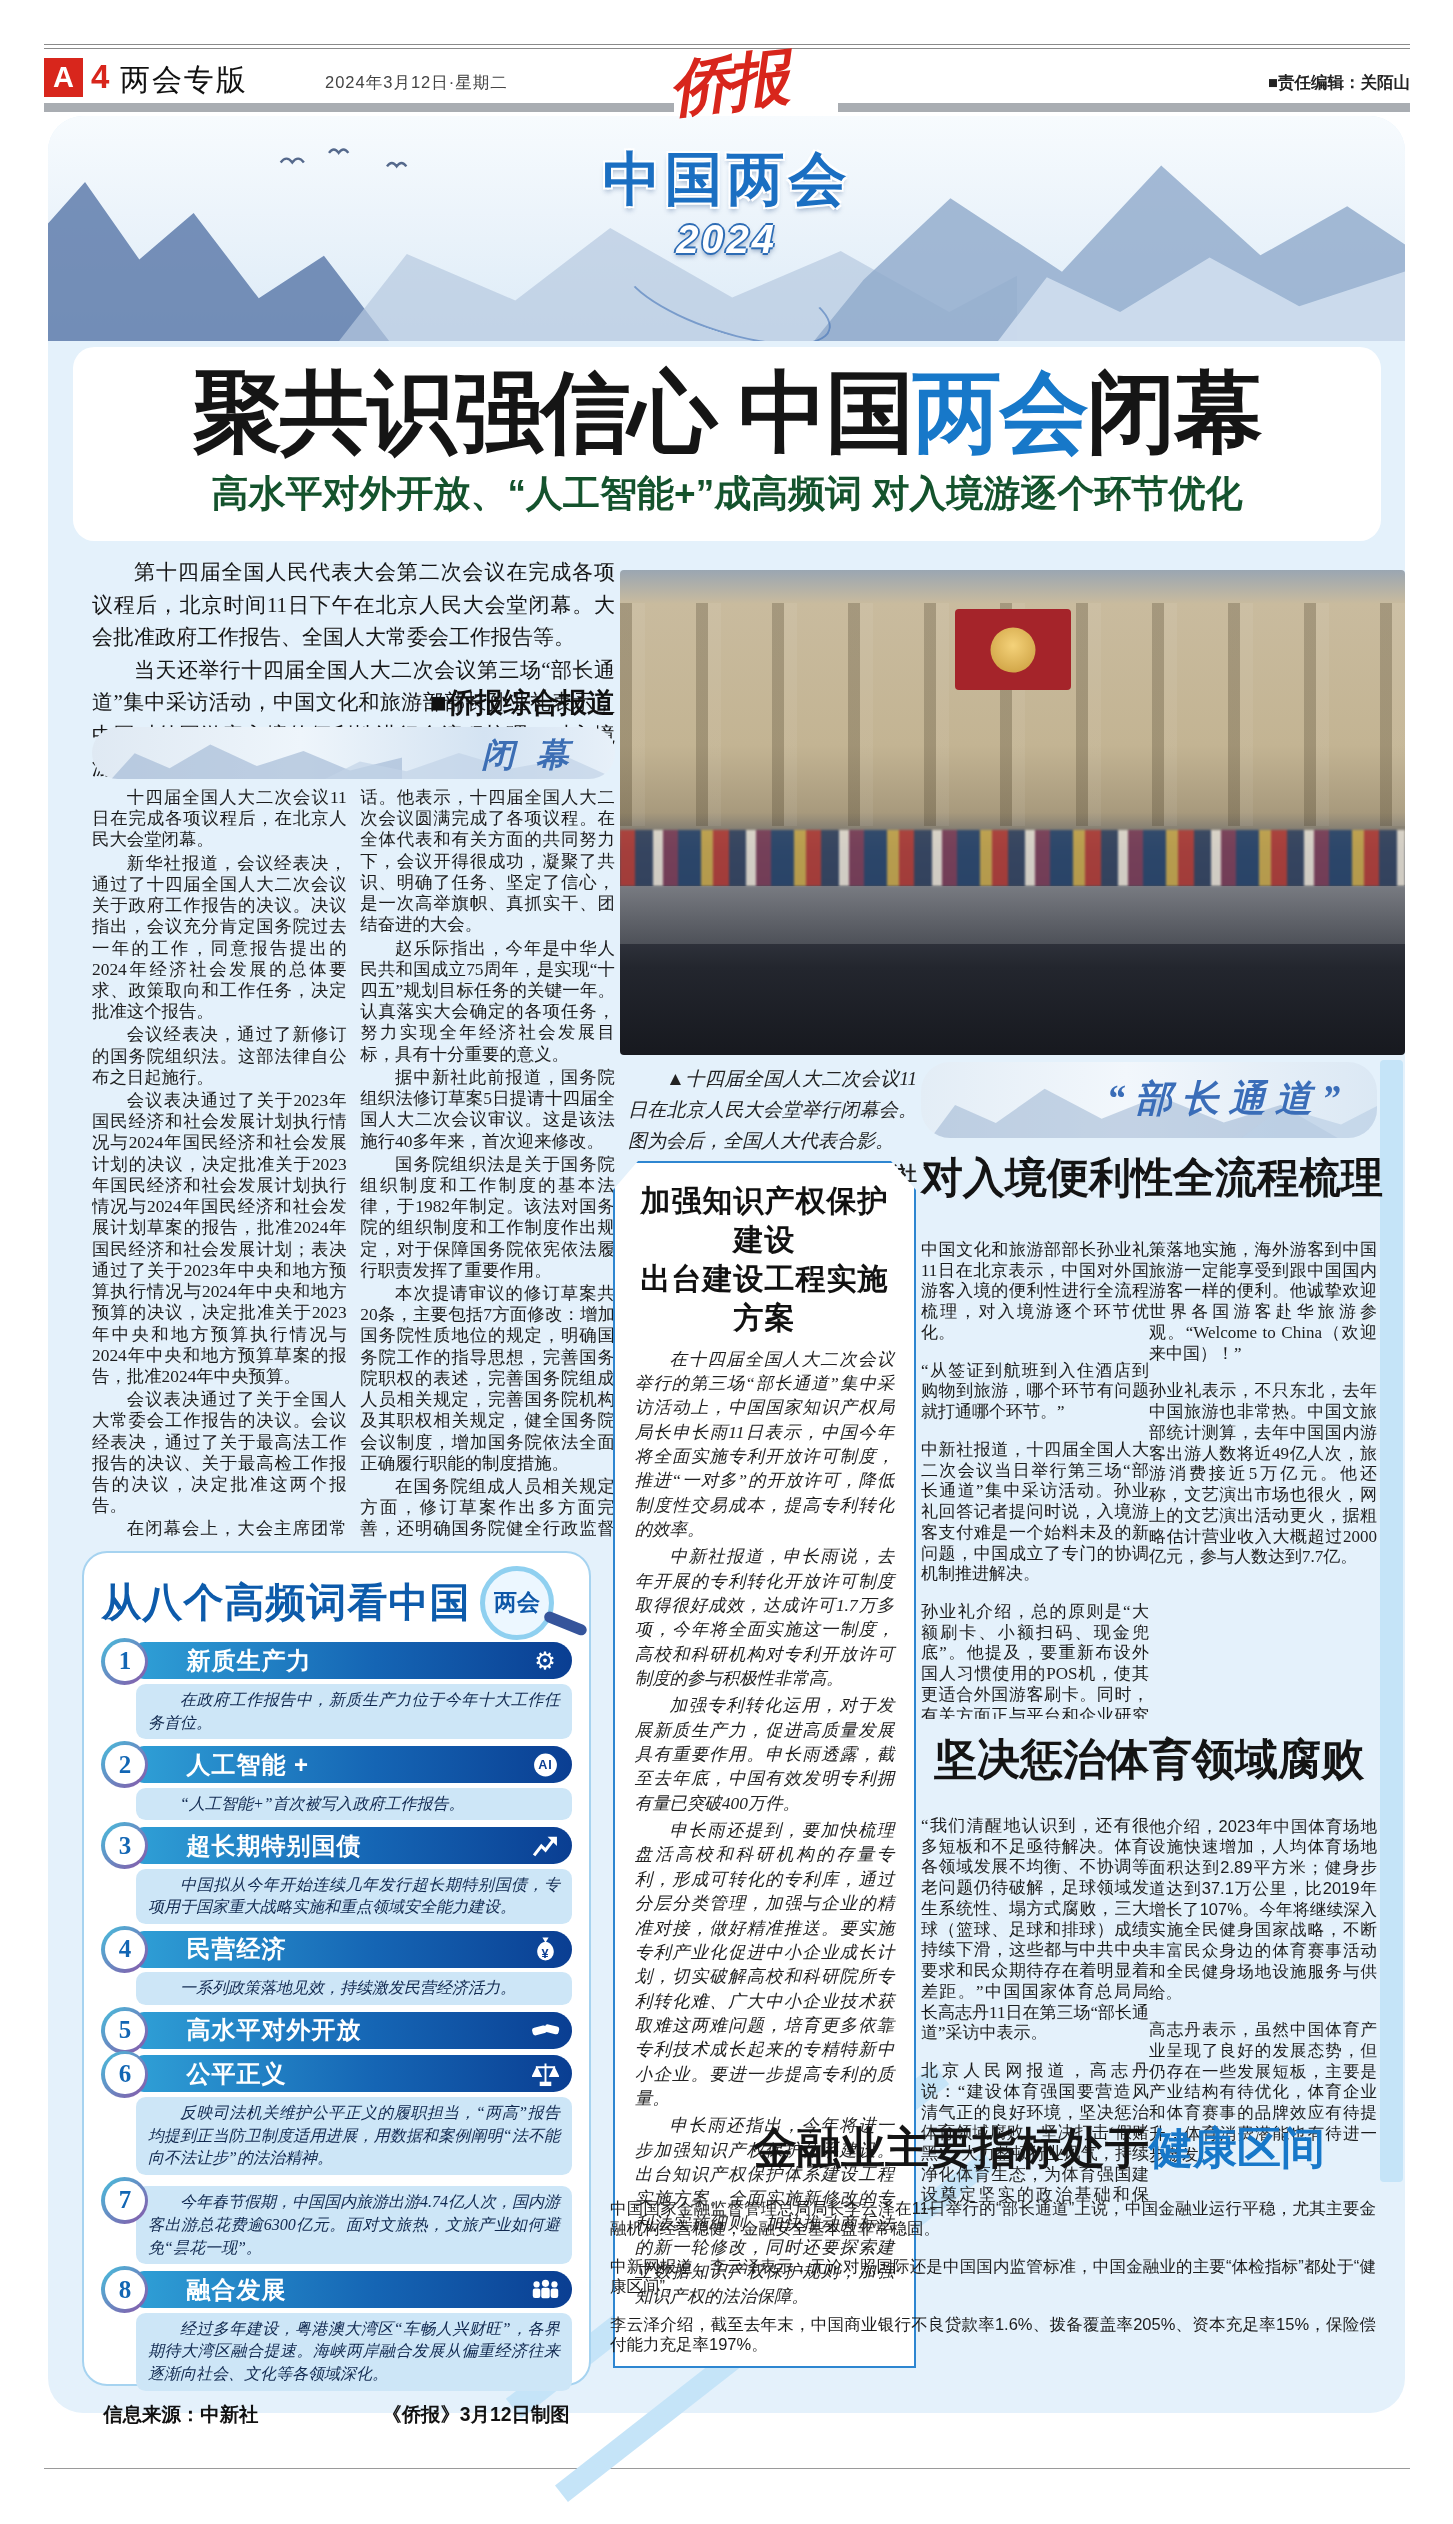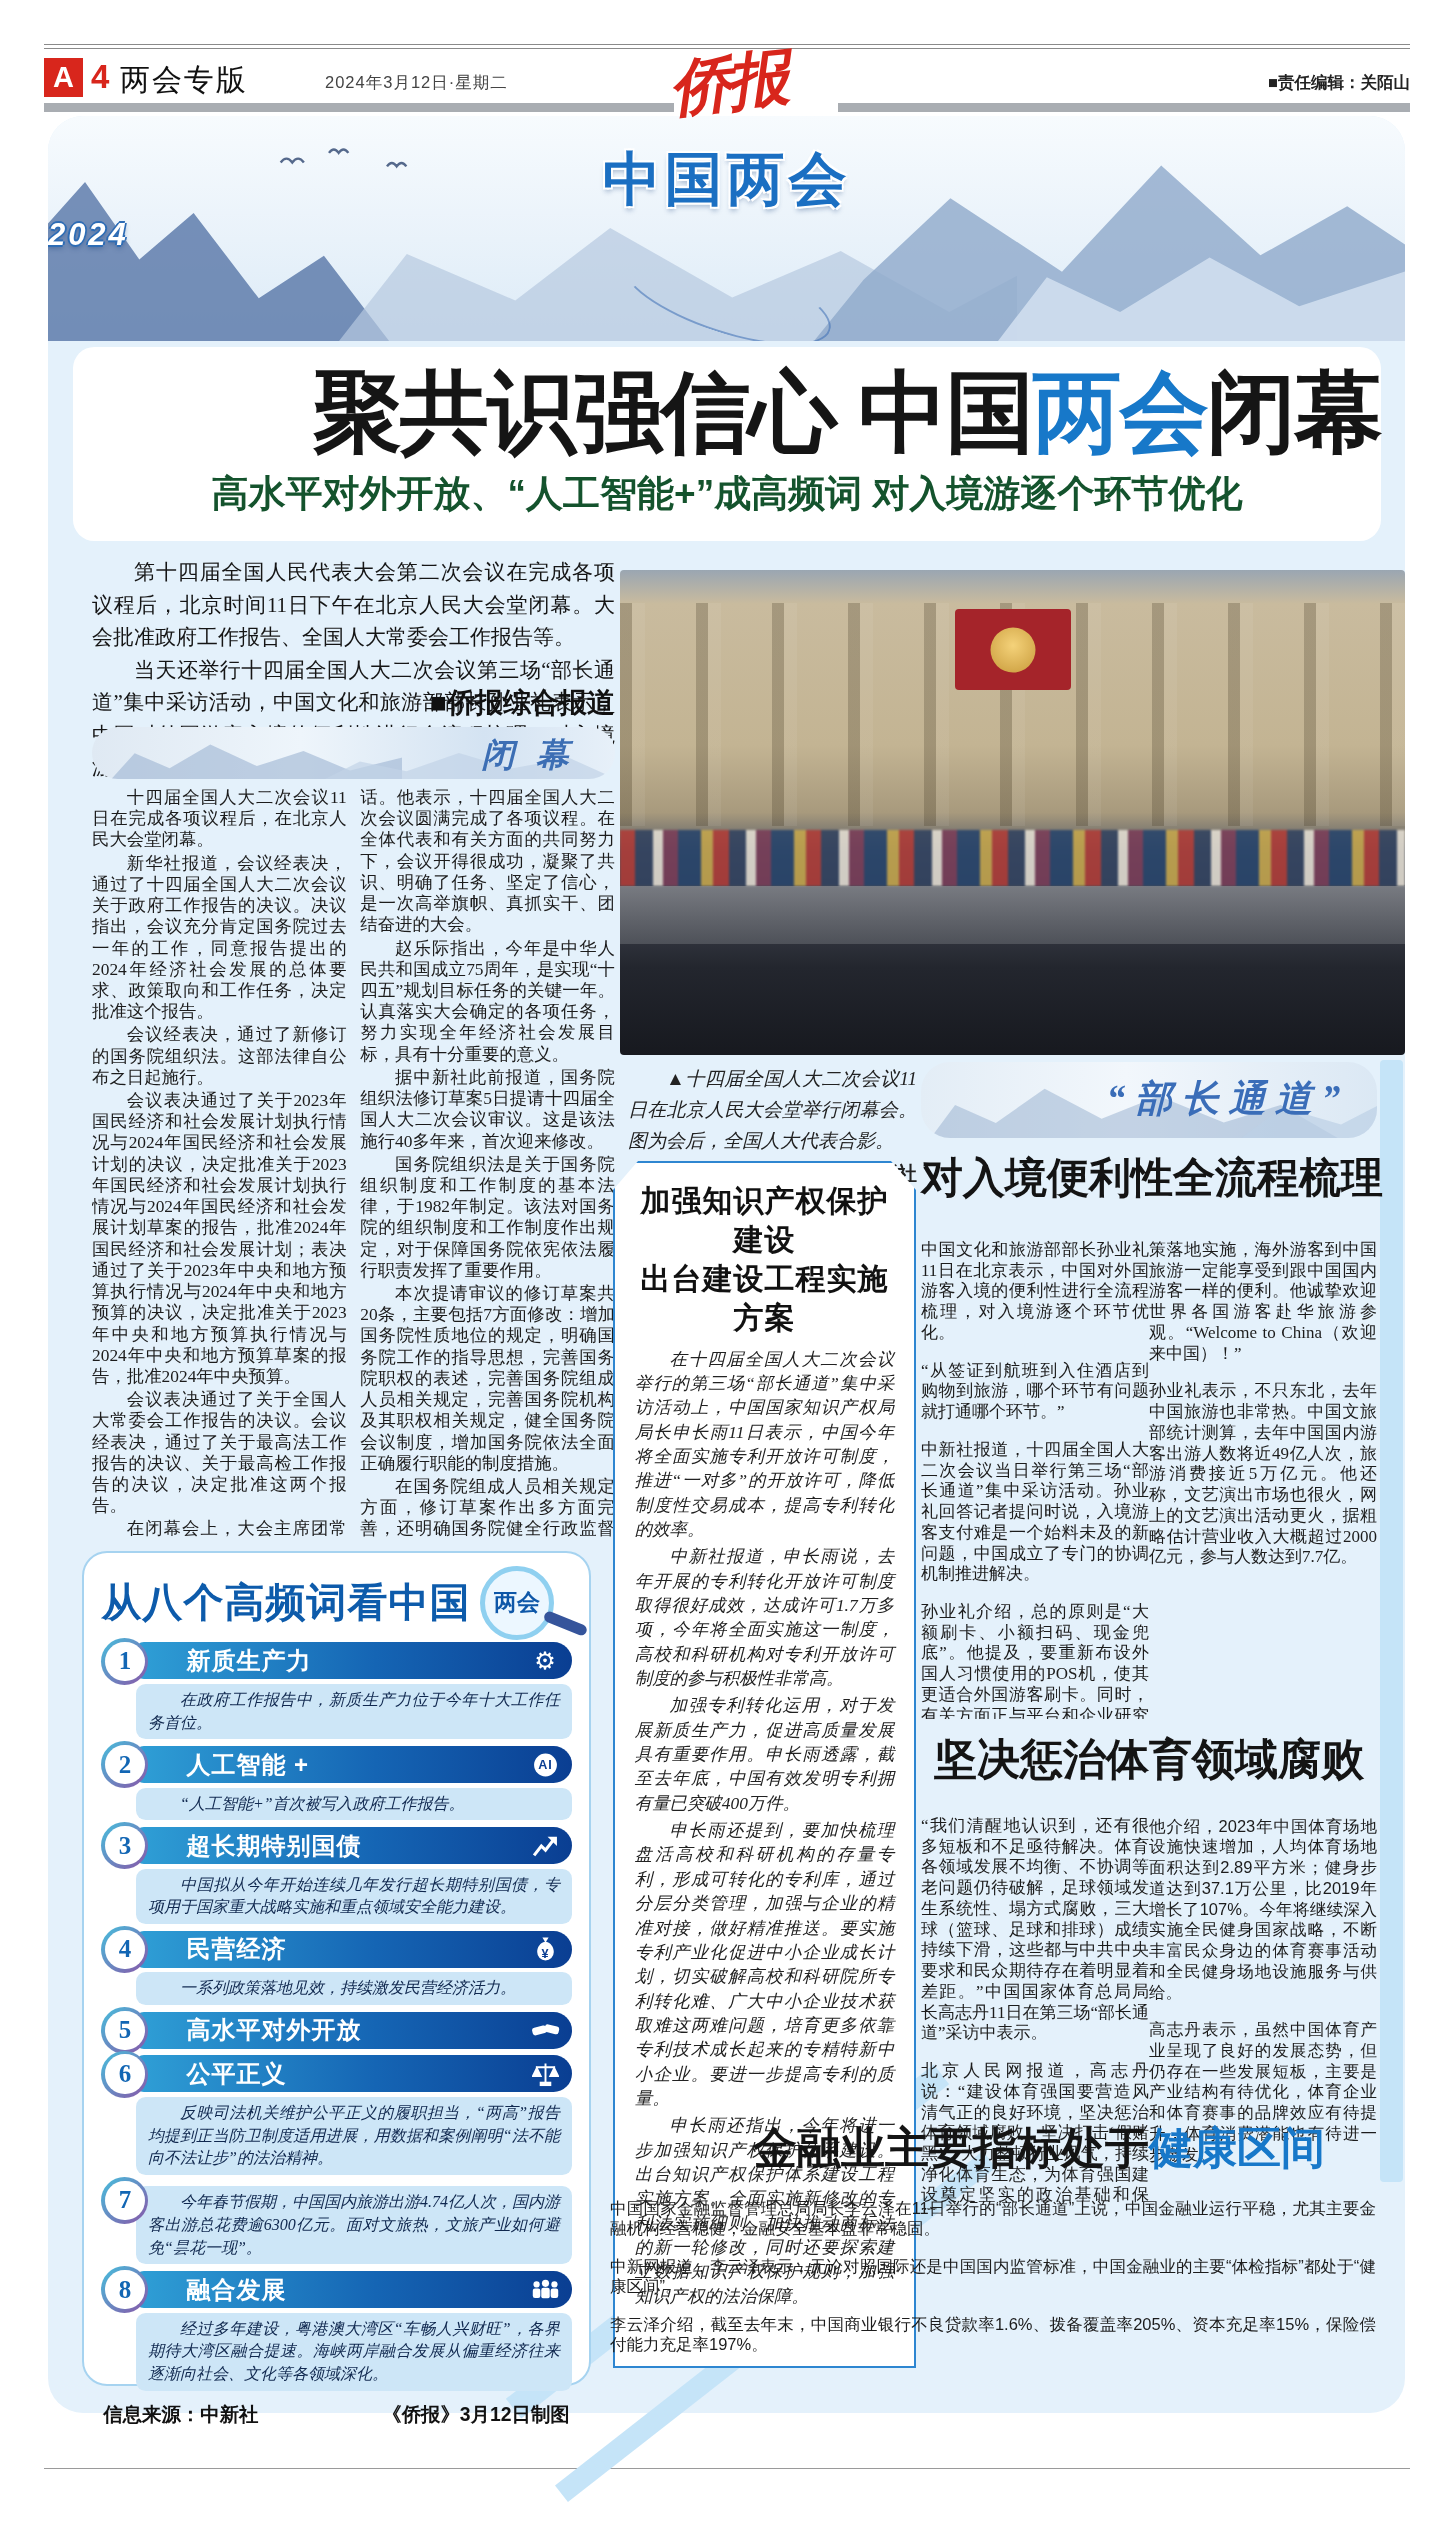--- a/index.html
+++ b/index.html
@@ -38,30 +38,30 @@
   .m2{left:291px;width:678px;height:145px;background:#b7c9e0;opacity:.7;
       clip-path:polygon(0 100%,10% 40%,26% 72%,40% 22%,58% 70%,74% 38%,90% 80%,100% 55%,100% 100%);}
   .m3{right:-29px;width:620px;height:204px;background:#8fa9cc;background:#8ea9cb;opacity:.8;
       clip-path:polygon(0 100%,8% 70%,22% 30%,40% 66%,56% 14%,72% 58%,86% 34%,100% 62%,100% 100%);}
   .m4{right:0;width:407px;height:116px;background:#cfdeee;opacity:.9;
       clip-path:polygon(0 100%,12% 45%,30% 75%,52% 28%,74% 70%,100% 40%,100% 100%);}
   .birds{position:absolute;left:223px;top:27px;}
   .sky-title{position:absolute;left:0;right:0;top:25px;text-align:center;
              font-size:58px;font-weight:900;color:#1b6fc2;letter-spacing:3.9px;
              text-shadow:-1.9px -1.9px 0 #fff,1.9px -1.9px 0 #fff,-1.9px 1.9px 0 #fff,1.9px 1.9px 0 #fff,0 3.9px 5.8px rgba(20,60,120,.35);}
-  .sky-year{position:absolute;left:0;right:0;top:101px;font-size:31px;font-weight:900;
+  .sky-year{position:absolute;left:0;right:0;top:101px;text-align:center;font-size:40px;font-weight:900;
             color:#fff;letter-spacing:2.9px;font-style:italic;
             text-shadow:-1.9px 0 0 #2d6cb5,1.9px 0 0 #2d6cb5,0 -1.9px 0 #2d6cb5,0 1.9px 0 #2d6cb5,0 2.9px 4.8px rgba(20,60,120,.5);}
   .ribbon{position:absolute;left:50%;top:145px;width:213px;height:68px;border-radius:50%;
           border:2.9px solid rgba(60,110,180,.55);border-top-color:transparent;border-left-color:transparent;
           transform:translateX(-50%) rotate(18deg);}
 
   
   .card-head{position:absolute;left:73px;top:347px;width:1308px;height:194px;background:#fff;border-radius:21.3px;}
-  .h1{position:absolute;left:0;right:0;top:5.8px;text-align:right;font-size:89px;font-weight:900;
+  .h1{position:absolute;left:0;right:0;top:5.8px;text-align:center;font-size:89px;font-weight:900;
       letter-spacing:-1.9px;color:#151515;white-space:nowrap;}
   .h1 .hl{color:#1778c9;}
   .h2{position:absolute;left:0;right:0;top:122px;text-align:center;font-size:37px;font-weight:900;color:#14532d;white-space:nowrap;}
 
   
   .lead{position:absolute;left:92px;top:556px;width:523px;font-size:21px;line-height:1.55;
         text-align:justify;color:#151515;}
   .lead p{margin:0;text-indent:2em;}
   .byline{position:absolute;left:92px;top:684px;width:523px;text-align:right;font-size:28px;font-weight:900;color:#111;}
   .strip{position:absolute;left:92px;top:727px;width:523px;height:52px;border-radius:26px;overflow:hidden;

